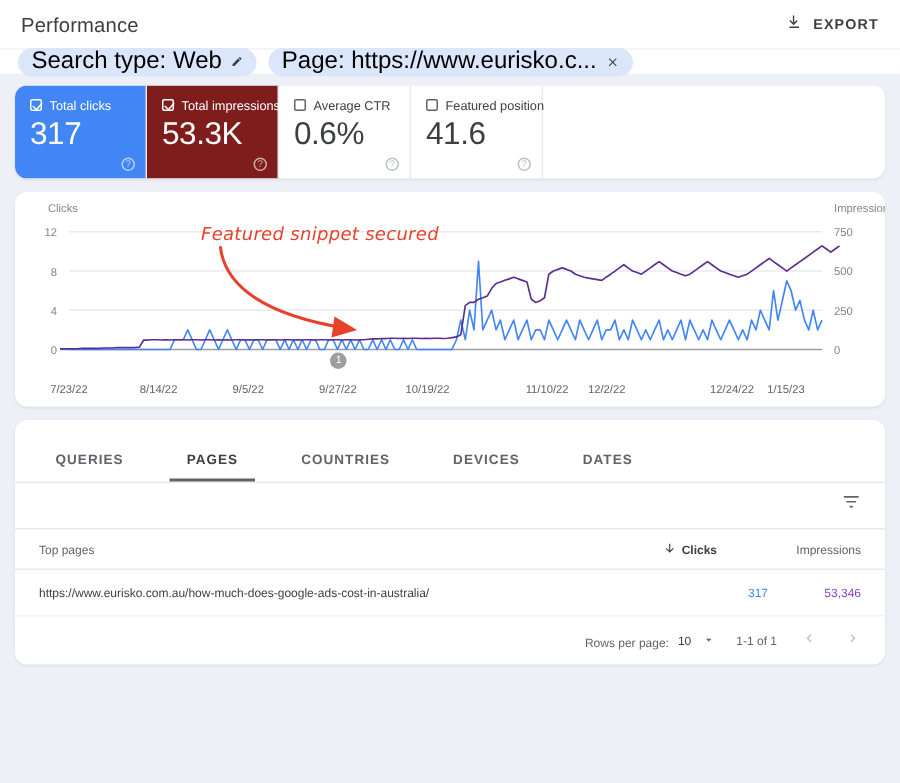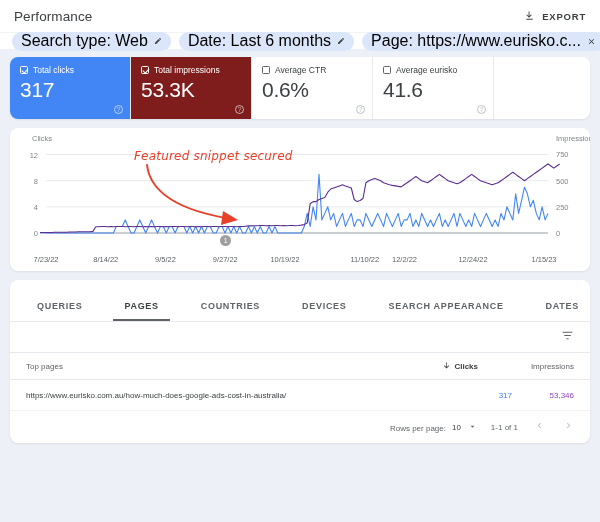--- a/index.html
+++ b/index.html
@@ -82,21 +82,21 @@
 
   
   .metrics {
     display: flex;
     height: 62px;
     overflow: hidden;
     border-radius: 8px;
     margin-bottom: 9px;
   }
   .metric {
-    width: 121px;
+    width: 88px;
     box-sizing: border-box;
     padding: 8px 10px 0 10px;
     position: relative;
     border-right: 1px solid #e8eaed;
     cursor: pointer;
   }
   .metric.filler {
     flex: 1;
     border-right: none;
     cursor: default;
@@ -355,28 +355,20 @@
 
   <div class="chip">
     <span>Search type: Web</span>
     <span>
       <svg width="8" height="8" viewBox="0 0 24 24">
           <path fill="#3c4043" d="M3 17.25V21h3.75L17.81 9.94l-3.75-3.75L3 17.25zM20.71 7.04a1 1 0 000-1.41l-2.34-2.34a1 1 0 00-1.41 0l-1.83 1.83 3.75 3.75 1.83-1.83z"></path>
         </svg>
     </span>
   </div>
 
-  <div class="chip">
-    <span>Date: Last 6 months</span>
-    <span>
-      <svg width="8" height="8" viewBox="0 0 24 24">
-          <path fill="#3c4043" d="M3 17.25V21h3.75L17.81 9.94l-3.75-3.75L3 17.25zM20.71 7.04a1 1 0 000-1.41l-2.34-2.34a1 1 0 00-1.41 0l-1.83 1.83 3.75 3.75 1.83-1.83z"></path>
-        </svg>
-    </span>
-  </div>
 
   <div class="chip">
     <span>Page: https://www.eurisko.c...</span>
     <span>
       <svg width="9" height="9" viewBox="0 0 24 24">
           <path fill="#3c4043" d="M19 6.41L17.59 5 12 10.59 6.41 5 5 6.41 10.59 12 5 17.59 6.41 19 12 13.41 17.59 19 19 17.59 13.41 12z"></path>
         </svg>
     </span>
   </div>
 
@@ -409,21 +401,21 @@
         <span class="cbox"></span>
         <span class="metric-label">Average CTR</span>
       </div>
       <div class="metric-value">0.6%</div>
       <span class="qmark">?</span>
     </div>
 
     <div class="metric">
       <div class="metric-head">
         <span class="cbox"></span>
-        <span class="metric-label">Average eurisko</span>
+        <span class="metric-label">Featured position</span>
       </div>
       <div class="metric-value">41.6</div>
       <span class="qmark">?</span>
     </div>
 
     <div class="metric filler"></div>
   </div>
 
   <div class="chartcard card">
     <div class="chart-wrap">
@@ -452,34 +444,33 @@
     <div class="annot-text">Featured snippet secured</div>
 
     <div class="xlabels" id="xlabels">
         <span class="xlabel" style="left: 36px;">7/23/22</span>
         <span class="xlabel" style="left: 95.75px;">8/14/22</span>
         <span class="xlabel" style="left: 155.5px;">9/5/22</span>
         <span class="xlabel" style="left: 215.25px;">9/27/22</span>
         <span class="xlabel" style="left: 275px;">10/19/22</span>
         <span class="xlabel" style="left: 334.75px; margin-left: 20px;">11/10/22</span>
         <span class="xlabel" style="left: 394.5px;">12/2/22</span>
-        <span class="xlabel" style="left: 463px;">12/24/22</span>
-        <span class="xlabel" style="left: 514px; margin-left: 20px;">1/15/23</span>
+        <span class="xlabel" style="left: 478px;">12/24/22</span>
+        <span class="xlabel" style="left: 514px;">1/15/23</span>
       </div>
     <div class="daymark" id="daymark" style="left: 210.25px; top: 107px;">1</div>
   </div>
 
   <div class="tablecard card">
 
     <div class="tabs" id="tabs">
         <div class="tab">QUERIES</div>
         <div class="tab active">PAGES</div>
         <div class="tab">COUNTRIES</div>
         <div class="tab">DEVICES</div>
-        <div class="tab">SEARCH APPEARANCE</div>
         <div class="tab">DATES</div>
       </div>
 
     <div class="filterbar">
       <span>
         <svg width="13" height="13" viewBox="0 0 24 24">
             <path fill="#5f6368" d="M3 5h18v2H3V5zm3 6h12v2H6v-2zm4 6h4v2h-4v-2z"></path>
           </svg>
       </span>
     </div>

